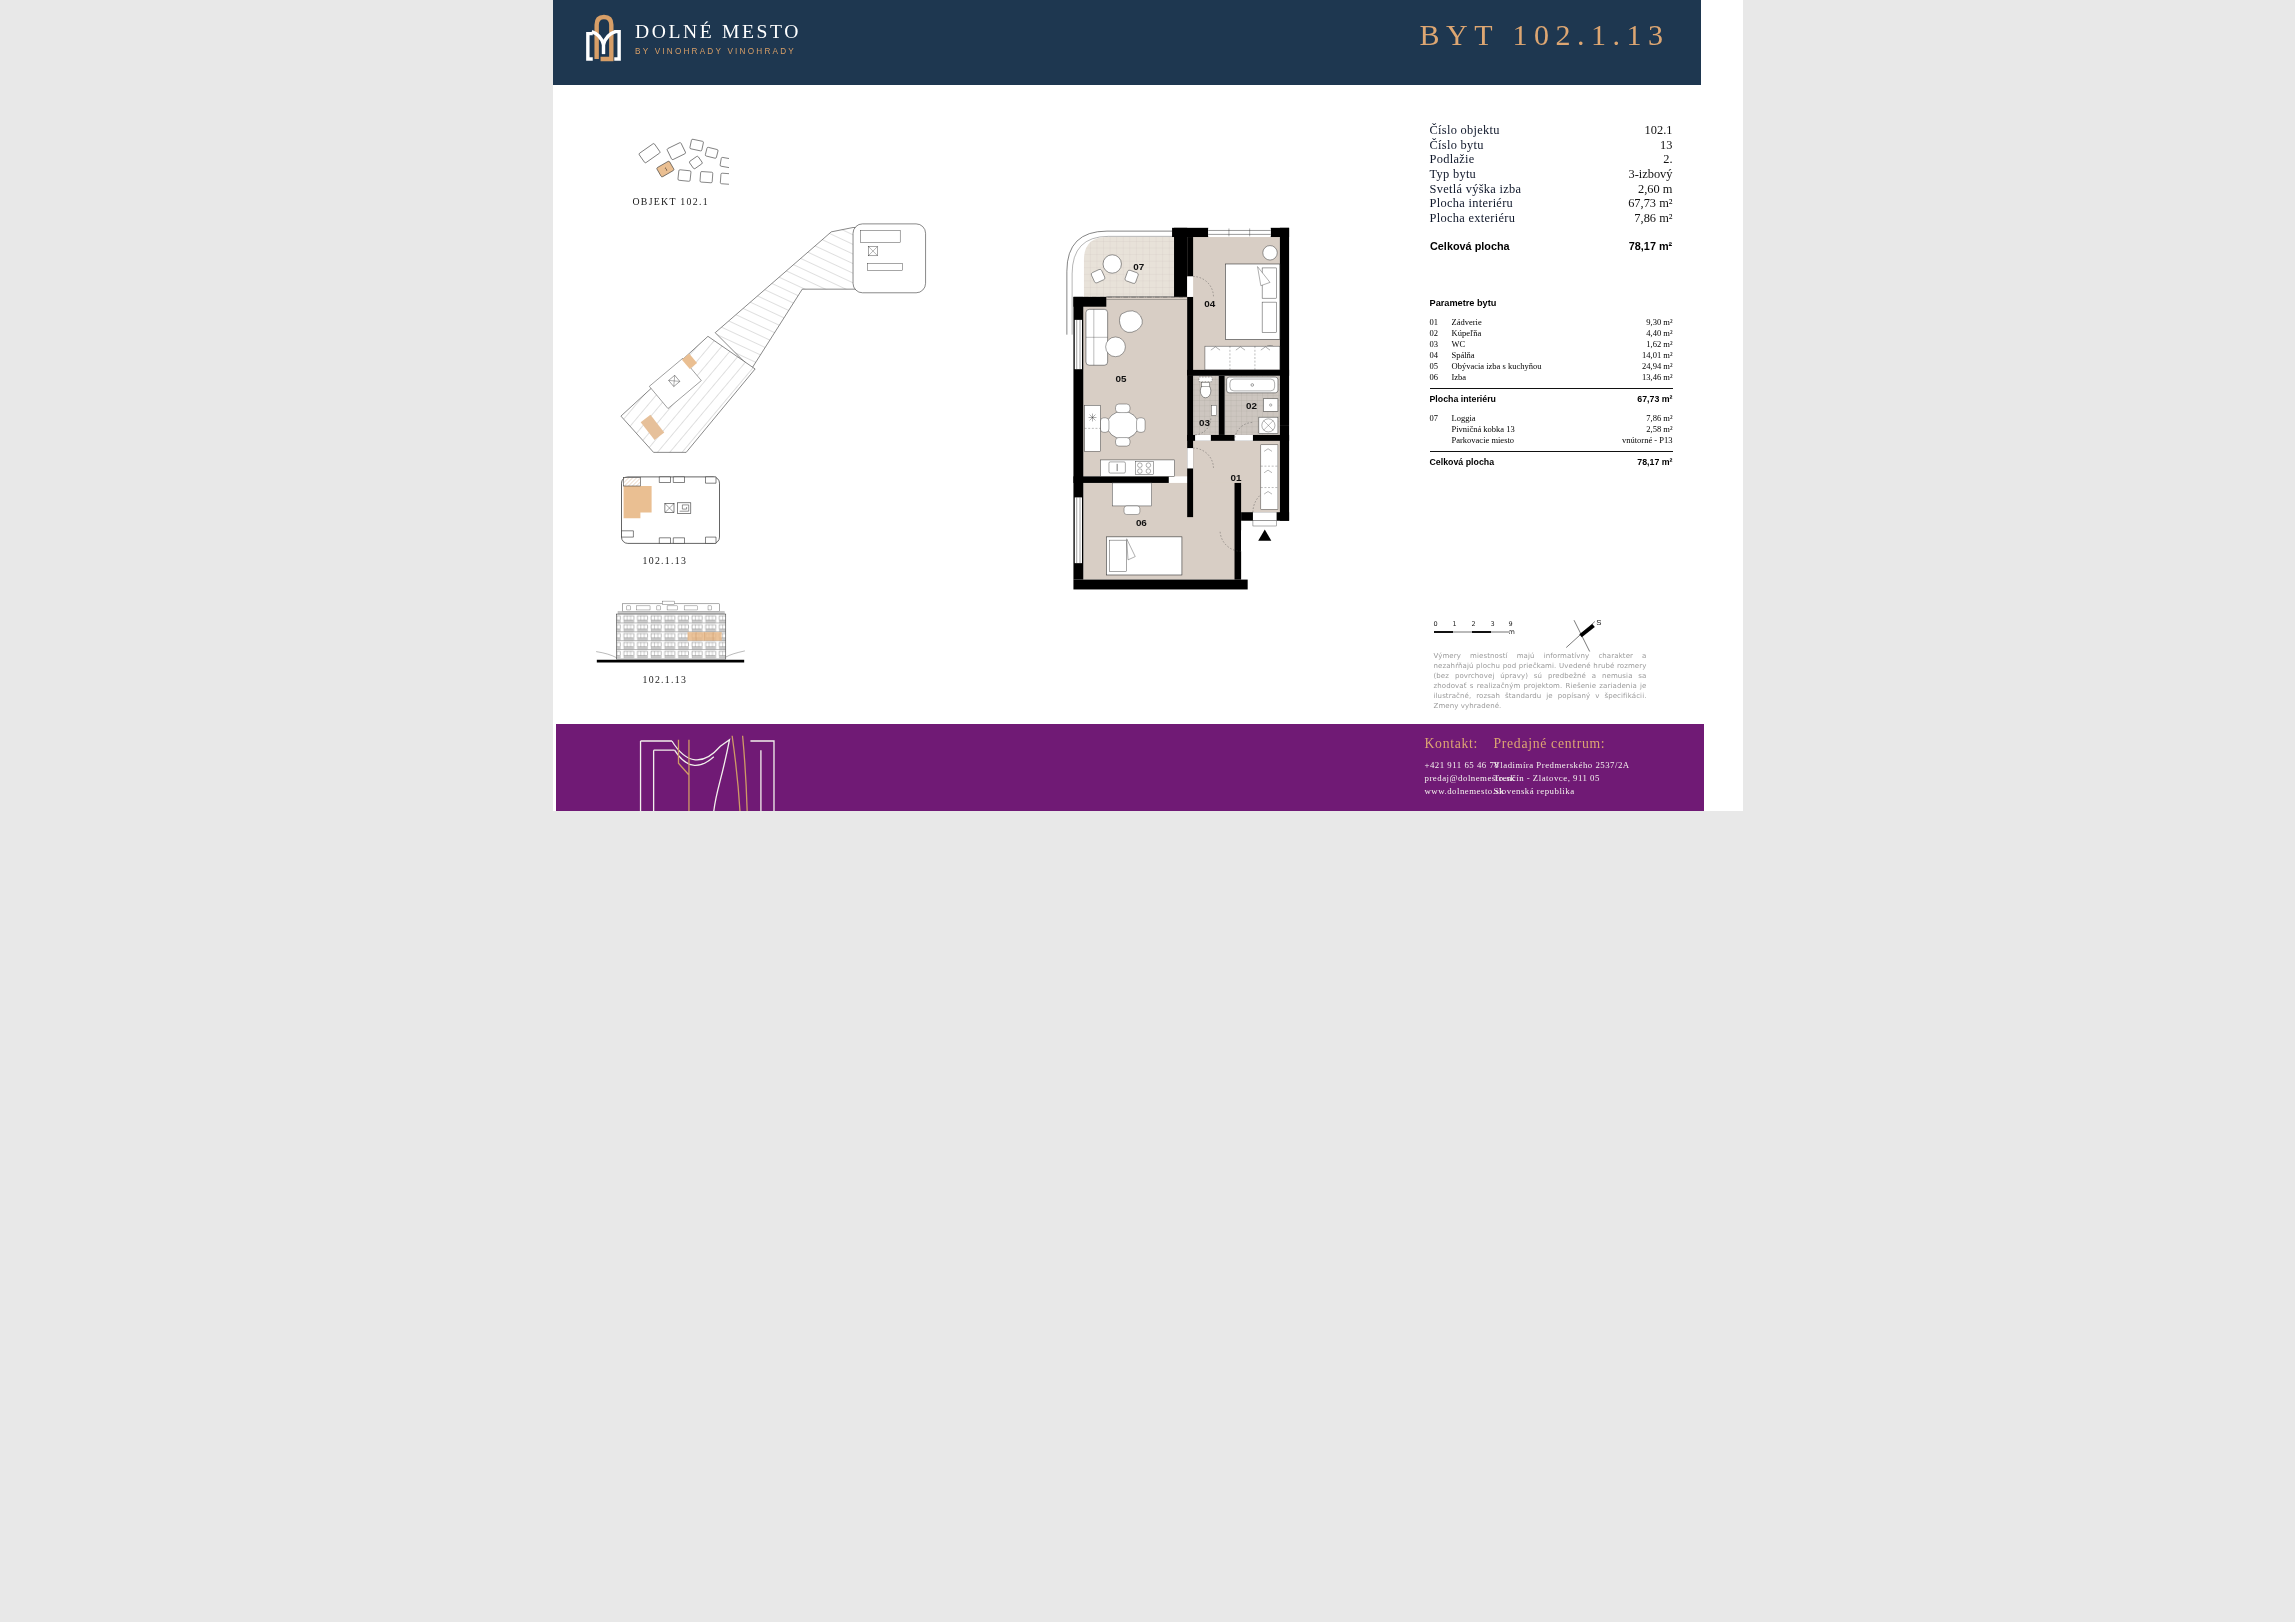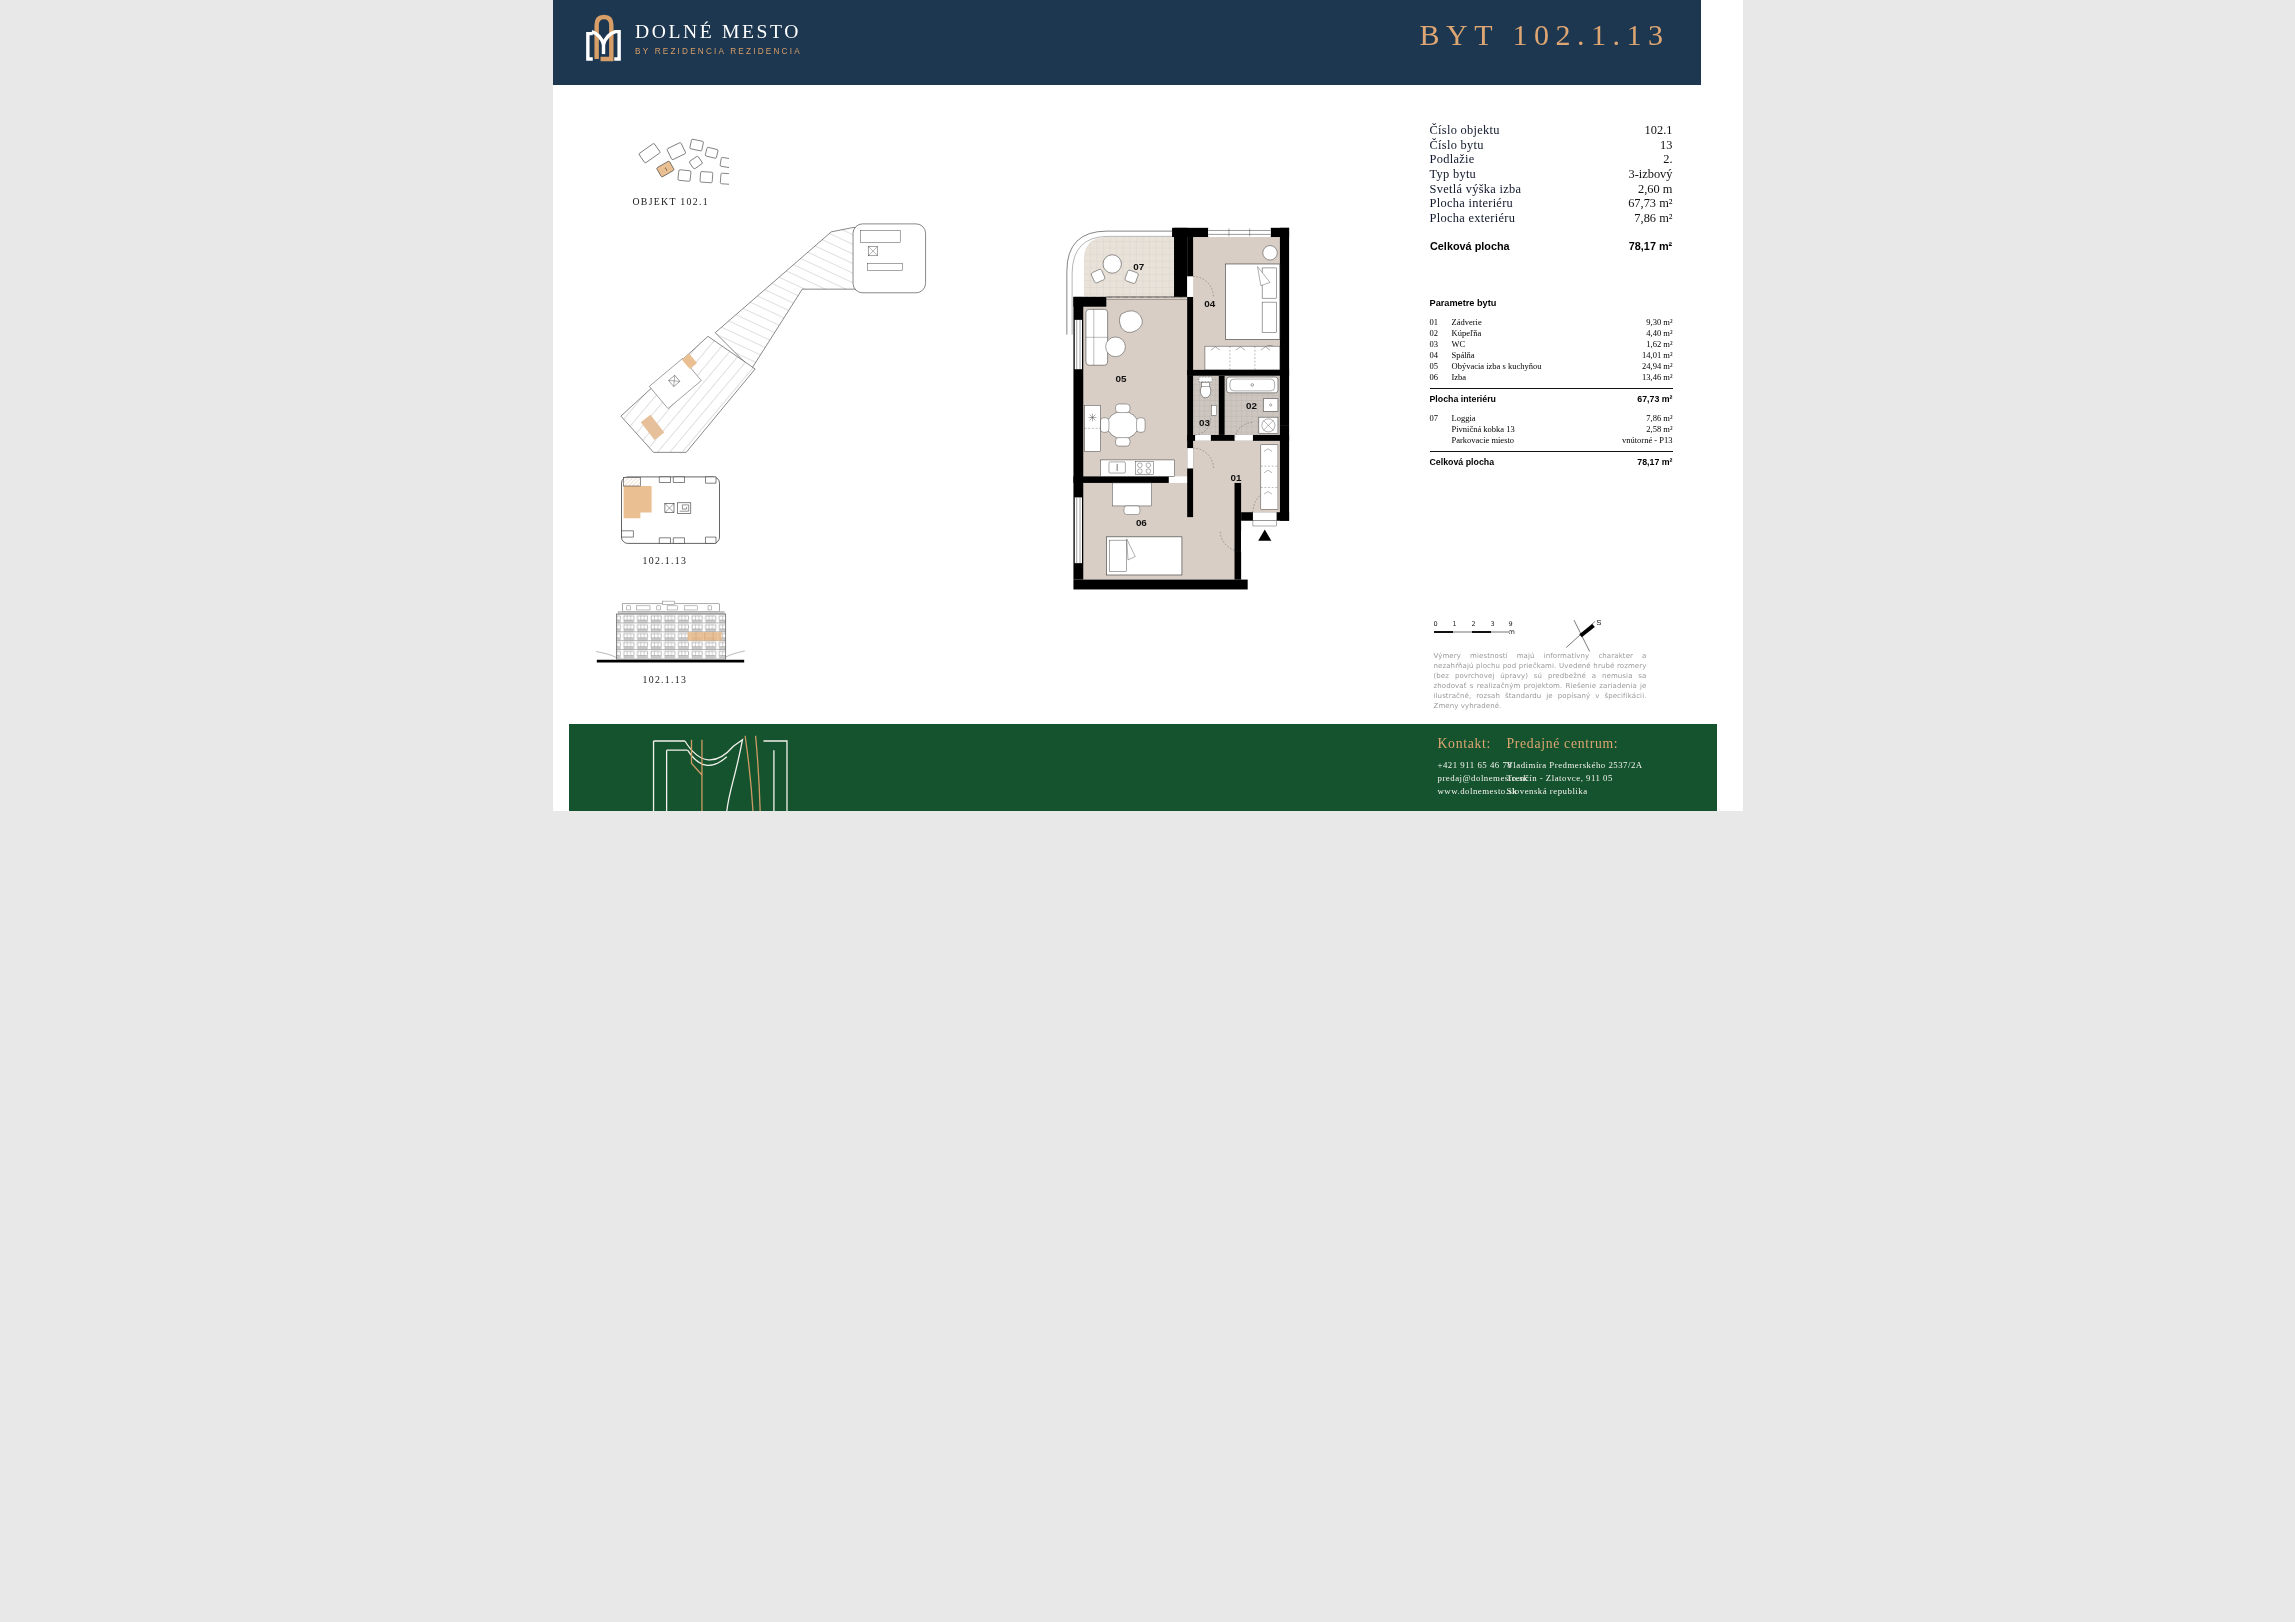--- a/index.html
+++ b/index.html
@@ -7,21 +7,21 @@
         font-family:"Liberation Serif", serif;overflow:hidden;padding-left:42px;}
   
   .header{position:absolute;left:0;top:0;width:1148px;height:85px;background:#1e3750;}
   .brandwrap{position:absolute;left:29px;top:11.8px;display:flex;align-items:center;gap:10.5px;}
   .brandtext .brand{color:#ffffff;font-size:19.6px;letter-spacing:2.6px;font-weight:400;}
   .brandtext .brandsub{color:#d79e67;font-size:8.2px;letter-spacing:2.2px;margin-top:3.9px;
         font-family:"Liberation Sans",sans-serif;}
   .title{position:absolute;right:31px;top:18.3px;color:#dda672;font-size:30px;letter-spacing:6.5px;
         font-weight:400;}
   
-  .footer{position:absolute;left:16px;top:724px;width:1148px;height:87px;background:#14532d;overflow:hidden;}
+  .footer{position:absolute;left:3px;top:724px;width:1148px;height:87px;background:#701a75;overflow:hidden;}
   .fcol{position:absolute;top:11.8px;color:#fff;}
   .fcol .fhead{color:#dda672;font-size:13.7px;letter-spacing:0.7px;margin-bottom:7.9px;}
   .fcol .fline{font-size:8.8px;letter-spacing:0.5px;margin-bottom:3.3px;color:#f4f2ee;}
   .fcol.k{left:869px;}
   .fcol.p{left:938px;}
   
   .rcol{position:absolute;left:877px;width:243px;}
   .sumrow{display:flex;justify-content:space-between;align-items:baseline;height:14.7px;}
   .sumrow .sl{font-size:12.4px;color:#0f172a;letter-spacing:0.3px;}
   .sumrow .sv{font-size:12.4px;color:#111;}
@@ -60,21 +60,21 @@
         <svg width="43" height="51" viewBox="0 0 88 104">
           <path d="M30 96 L30 26 Q30 10 45 10 Q60 10 60 26 L60 96 L38 96" fill="none" stroke="#d79e67" stroke-width="9"></path>
           <path d="M22 44 L12 44 L12 96 L22 96" fill="none" stroke="#ffffff" stroke-width="7"></path>
           <path d="M66 40 L76 40 L76 96 L66 96" fill="none" stroke="#ffffff" stroke-width="7"></path>
           <path d="M20 40 Q38 46 44 66 Q50 46 68 40" fill="none" stroke="#ffffff" stroke-width="7"></path>
           <path d="M44 64 L44 86" stroke="#ffffff" stroke-width="7"></path>
         </svg>
       </span>
       <span class="brandtext">
         <div class="brand">DOLNÉ MESTO</div>
-        <div class="brandsub">BY REZIDENCIA REZIDENCIA</div>
+        <div class="brandsub">BY VINOHRADY VINOHRADY</div>
       </span>
     </div>
     <div class="title">BYT 102.1.13</div>
   </div>
 
   <svg class="svgbox" style="left:65px;top:128px;" width="111" height="65" viewBox="0 0 260 160">
     <g fill="#ffffff" stroke="#333" stroke-width="1.4">
       <rect x="48" y="48" width="46" height="28" rx="3" transform="rotate(-35 71 62)"></rect>
       <rect x="118" y="42" width="38" height="30" rx="3" transform="rotate(-26 137 57)"></rect>
       <rect x="172" y="30" width="30" height="24" rx="3" transform="rotate(12 187 42)"></rect>

